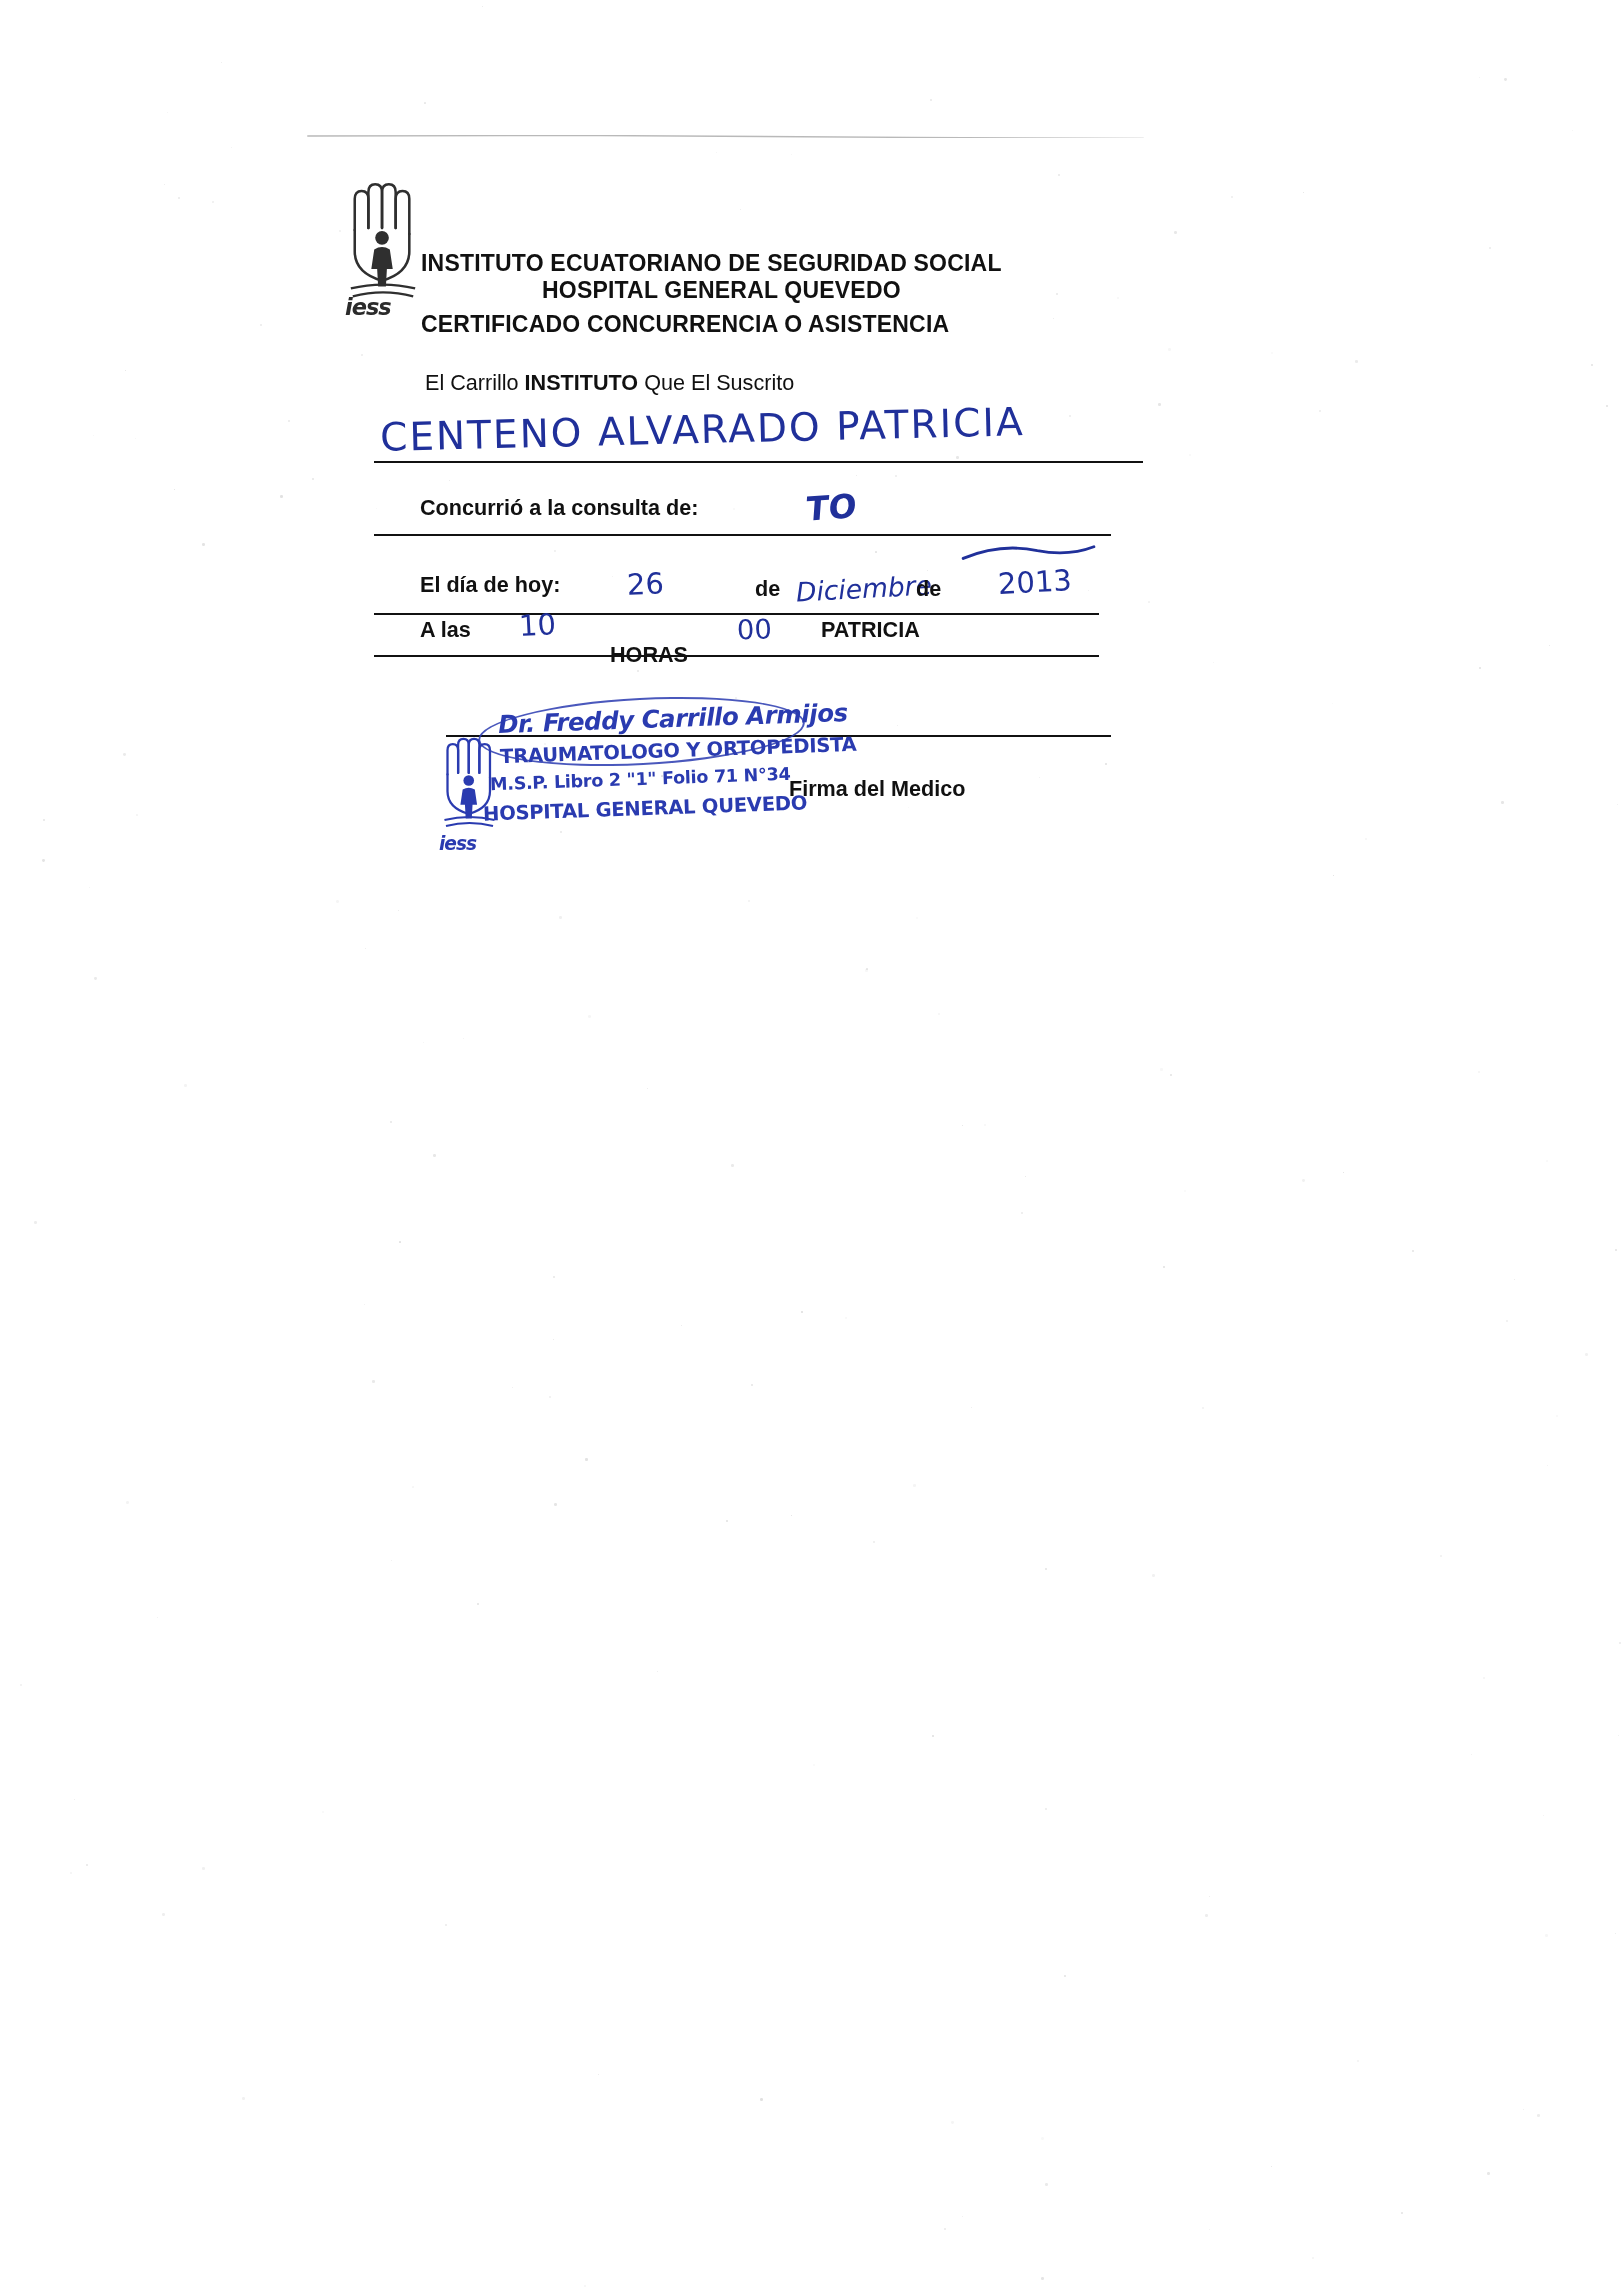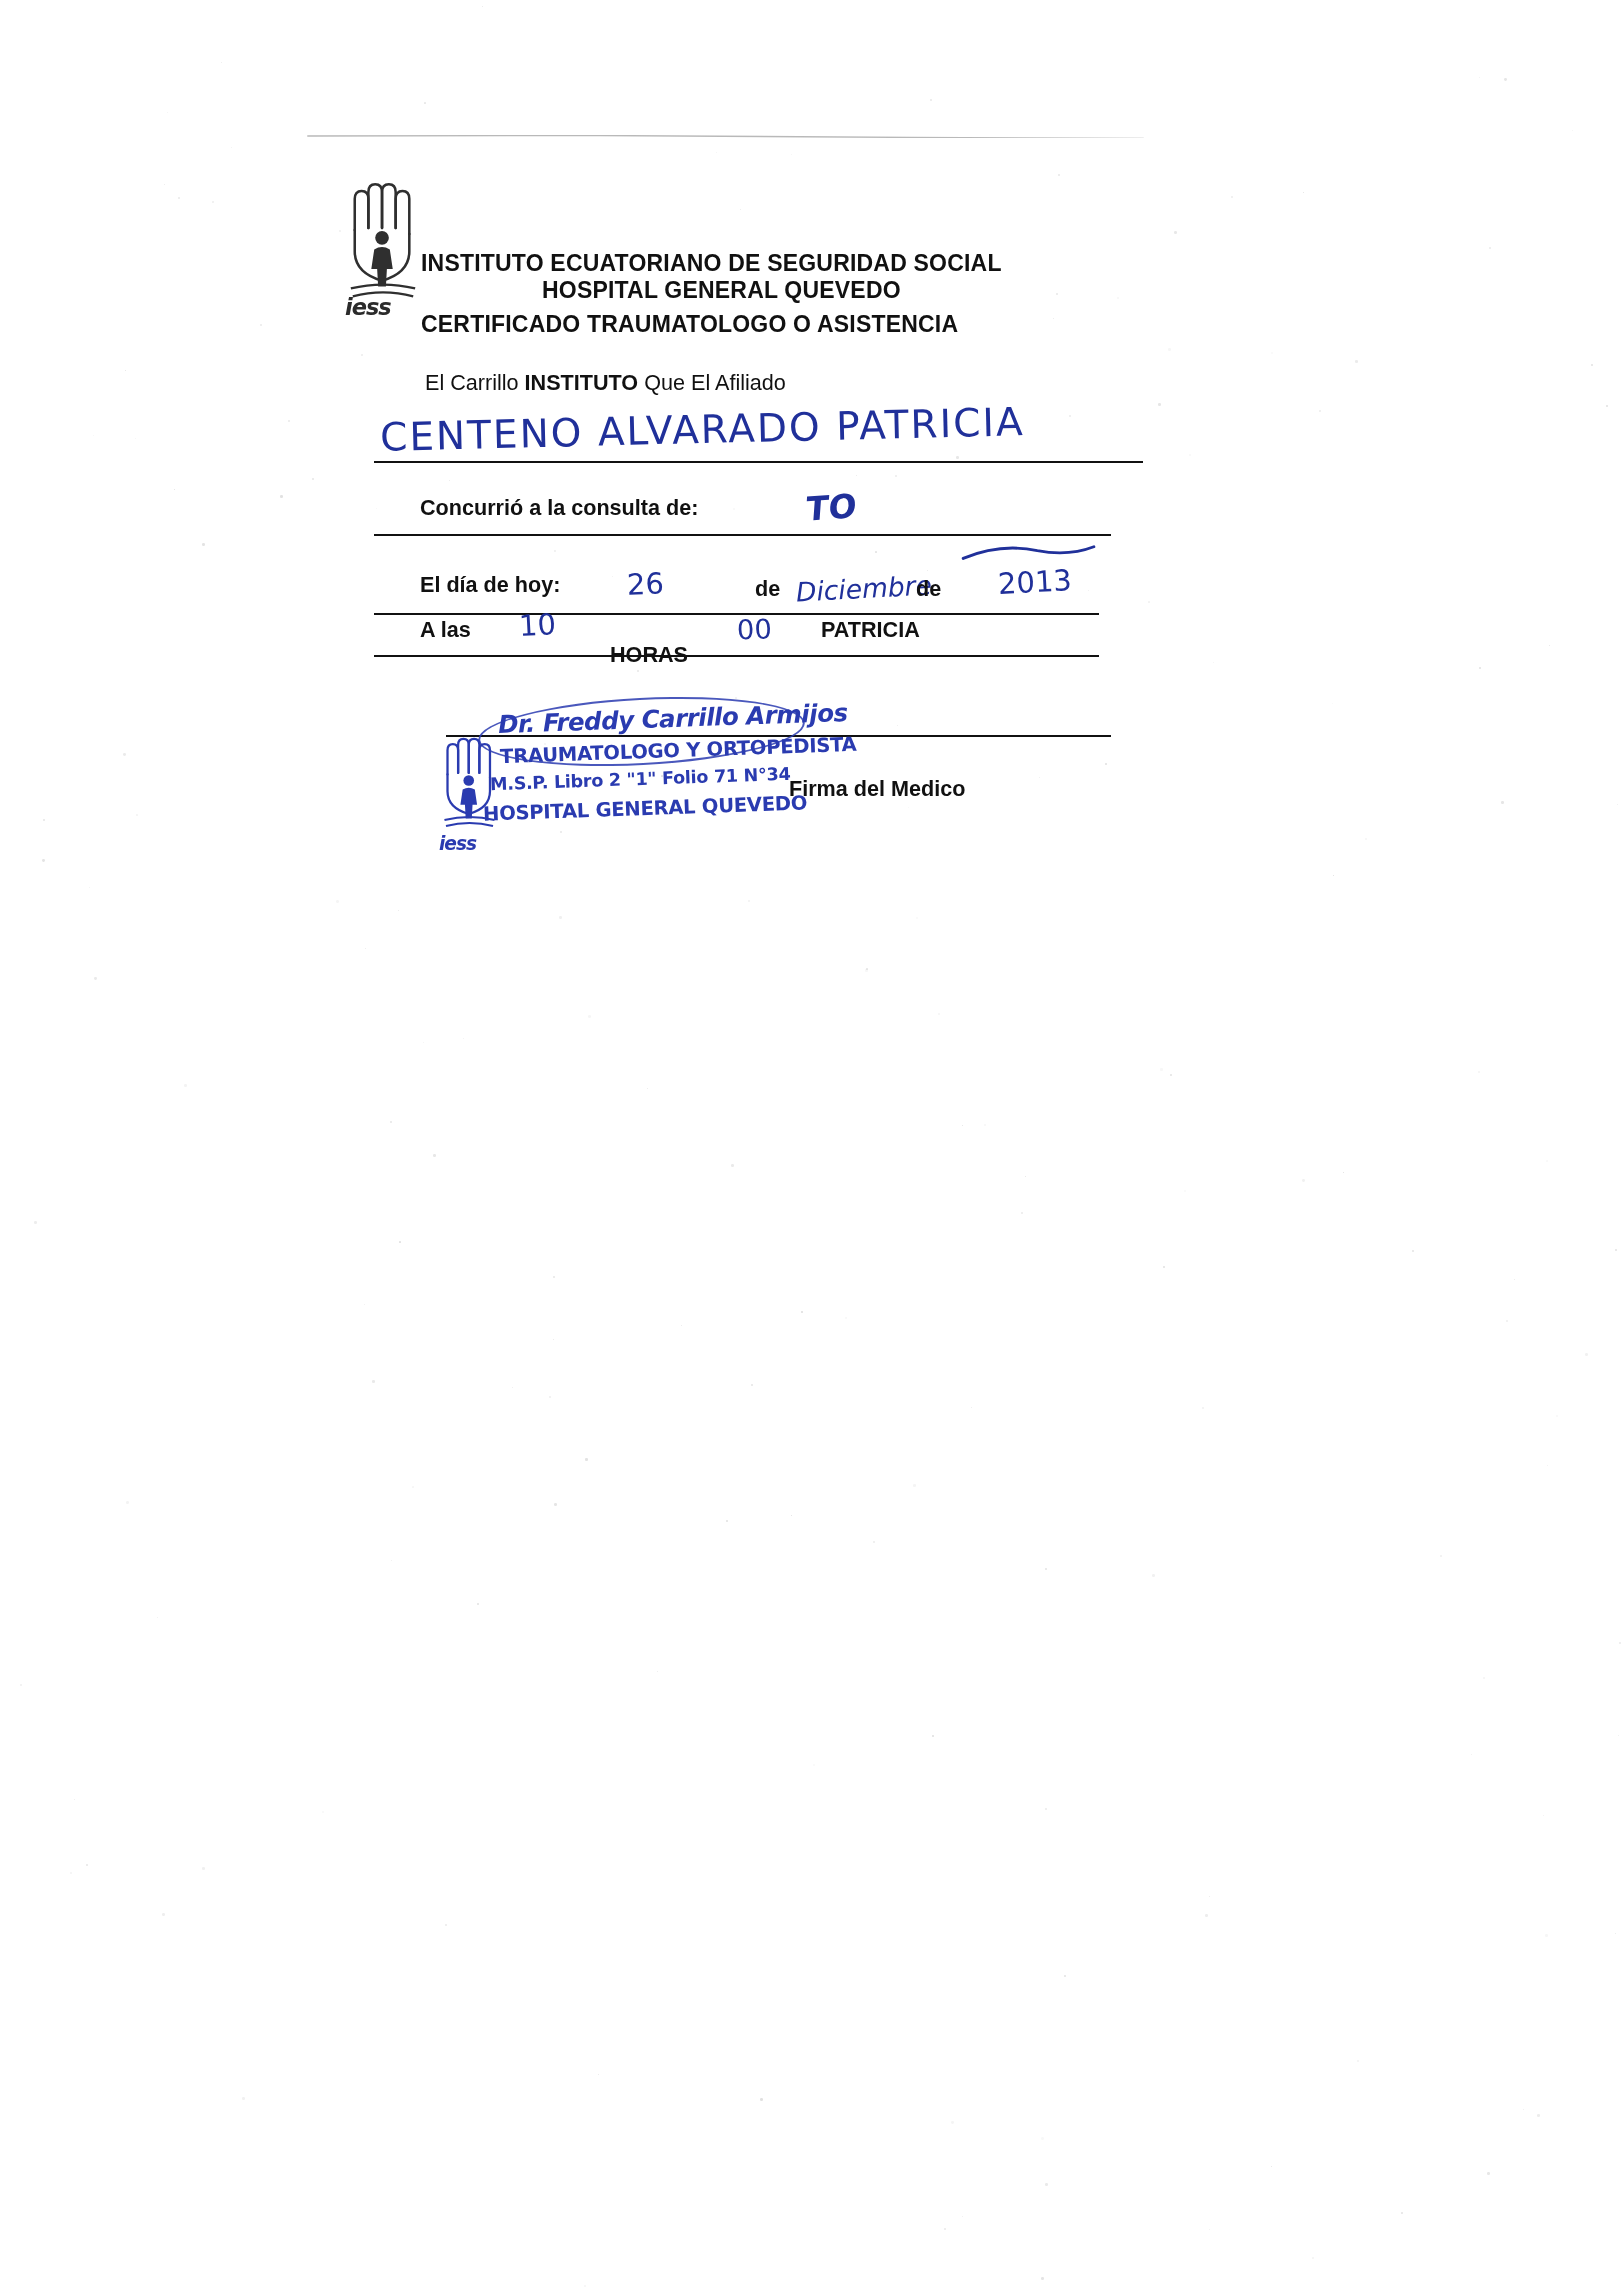--- a/index.html
+++ b/index.html
@@ -482,24 +482,24 @@
       <g fill="none" stroke="#2f2f2f" stroke-width="2.4">
         <path d="M6 112 Q39 104 72 112"></path>
         <path d="M8 120 Q39 112 70 120"></path>
       </g>
     </svg>
   </div>
   <div class="logo-word">iess</div>
 
   <div class="hdr hdr-1">INSTITUTO ECUATORIANO DE SEGURIDAD SOCIAL</div>
   <div class="hdr hdr-2">HOSPITAL GENERAL QUEVEDO</div>
-  <div class="hdr hdr-3">CERTIFICADO TRAUMATOLOGO O ASISTENCIA</div>
+  <div class="hdr hdr-3">CERTIFICADO CONCURRENCIA O ASISTENCIA</div>
 
   <div class="line l-certifica">
-    <span>El Carrillo </span><span class="b">INSTITUTO</span><span> Que El Afiliado</span>
+    <span>El Carrillo </span><span class="b">INSTITUTO</span><span> Que El Suscrito</span>
   </div>
 
   <div class="hw hw-name">CENTENO ALVARADO PATRICIA</div>
   <div class="rule rule-name"></div>
 
   <div class="line b l-concurrio">Concurrió a la consulta de:</div>
   <div class="hw hw-consulta">TO</div>
   <div class="rule rule-concurrio"></div>
   <div class="hw-squiggle">
     <svg width="137" height="39" viewBox="0 0 140 40">

